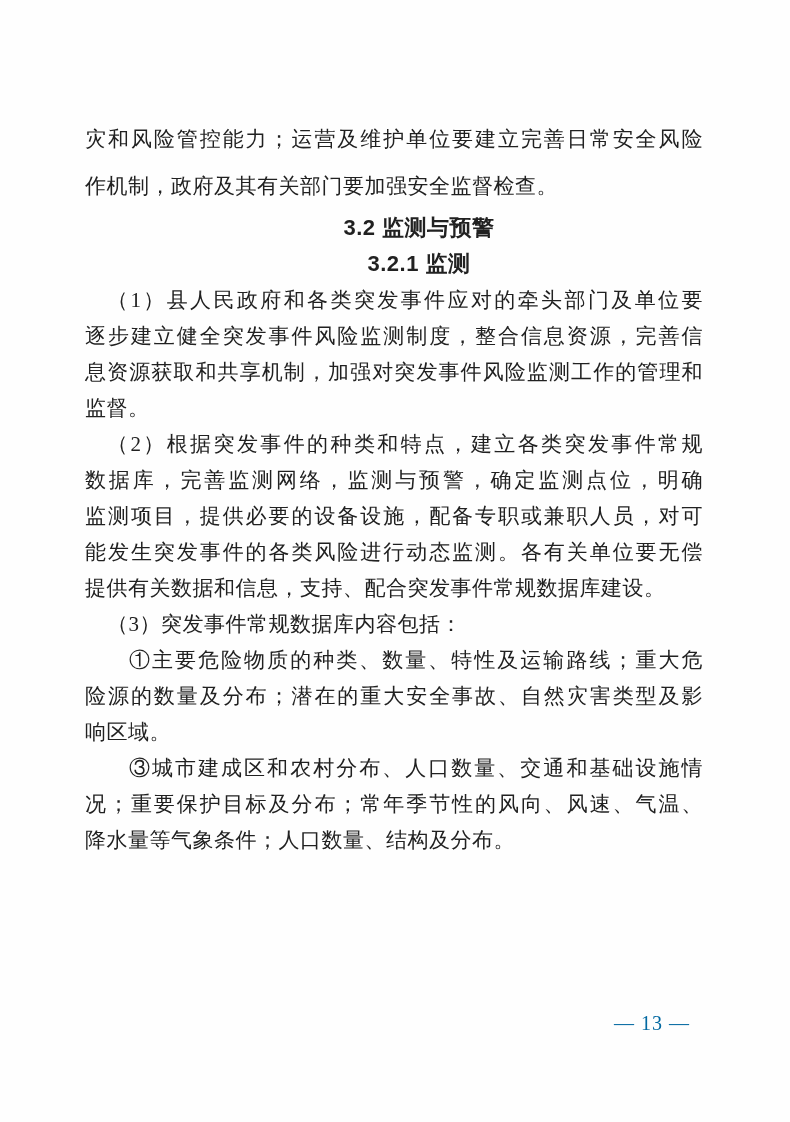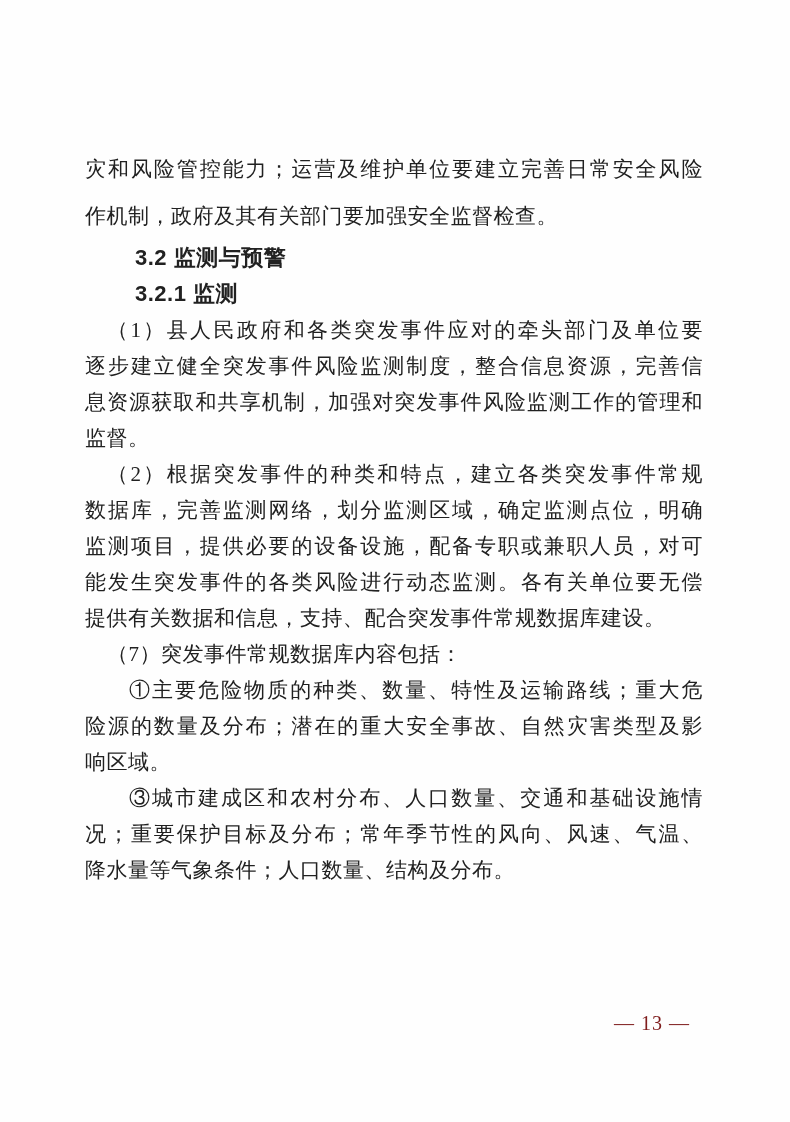--- a/index.html
+++ b/index.html
@@ -16,21 +16,21 @@
     color: #212121;
   }
   .page {
     position: absolute;
     inset: 0;
     background: #fefefe;
   }
   .content {
     position: absolute;
     left: 85px;
-    top: 146px;
+    top: 116px;
     width: 618px;
     font-size: 21px;
   }
   .block { margin: 0; padding: 0; }
   .line {
     line-height: 36px;
     text-align: justify;
     text-align-last: left;
     letter-spacing: 0.5px;
   }
@@ -38,28 +38,29 @@
   .just { text-align-last: justify; }
   .ind1 { text-indent: 22px; }
   .ind2 { text-indent: 44px; }
   .heading {
     font-size: 22px;
     font-weight: 700;
     line-height: 36px;
     text-indent: 50px;
     letter-spacing: 0.5px;
     font-family: "Liberation Sans", "DejaVu Sans", sans-serif;
+    text-align: center;
   }
   .footer {
     position: absolute;
     top: 1012px;
     right: 100px;
     font-size: 20px;
     letter-spacing: 1px;
-    color: #7f1d1d;
+    color: #0369a1;
   }
 </style>
 </head>
 <body>
 
 <div class="page">
 
   <main class="content">
 
     <section class="block lh-wide">
@@ -73,28 +74,28 @@
 
     <section class="block">
       <div class="line just ind1">（1）县人民政府和各类突发事件应对的牵头部门及单位要</div>
       <div class="line just">逐步建立健全突发事件风险监测制度，整合信息资源，完善信</div>
       <div class="line just">息资源获取和共享机制，加强对突发事件风险监测工作的管理和</div>
       <div class="line">监督。</div>
     </section>
 
     <section class="block">
       <div class="line just ind1">（2）根据突发事件的种类和特点，建立各类突发事件常规</div>
-      <div class="line just">数据库，完善监测网络，划分监测区域，确定监测点位，明确</div>
+      <div class="line just">数据库，完善监测网络，监测与预警，确定监测点位，明确</div>
       <div class="line just">监测项目，提供必要的设备设施，配备专职或兼职人员，对可</div>
       <div class="line just">能发生突发事件的各类风险进行动态监测。各有关单位要无偿</div>
       <div class="line">提供有关数据和信息，支持、配合突发事件常规数据库建设。</div>
     </section>
 
     <section class="block">
-      <div class="line ind1">（7）突发事件常规数据库内容包括：</div>
+      <div class="line ind1">（3）突发事件常规数据库内容包括：</div>
     </section>
 
     <section class="block">
       <div class="line just ind2">①主要危险物质的种类、数量、特性及运输路线；重大危</div>
       <div class="line just">险源的数量及分布；潜在的重大安全事故、自然灾害类型及影</div>
       <div class="line">响区域。</div>
     </section>
 
 
     <section class="block">

